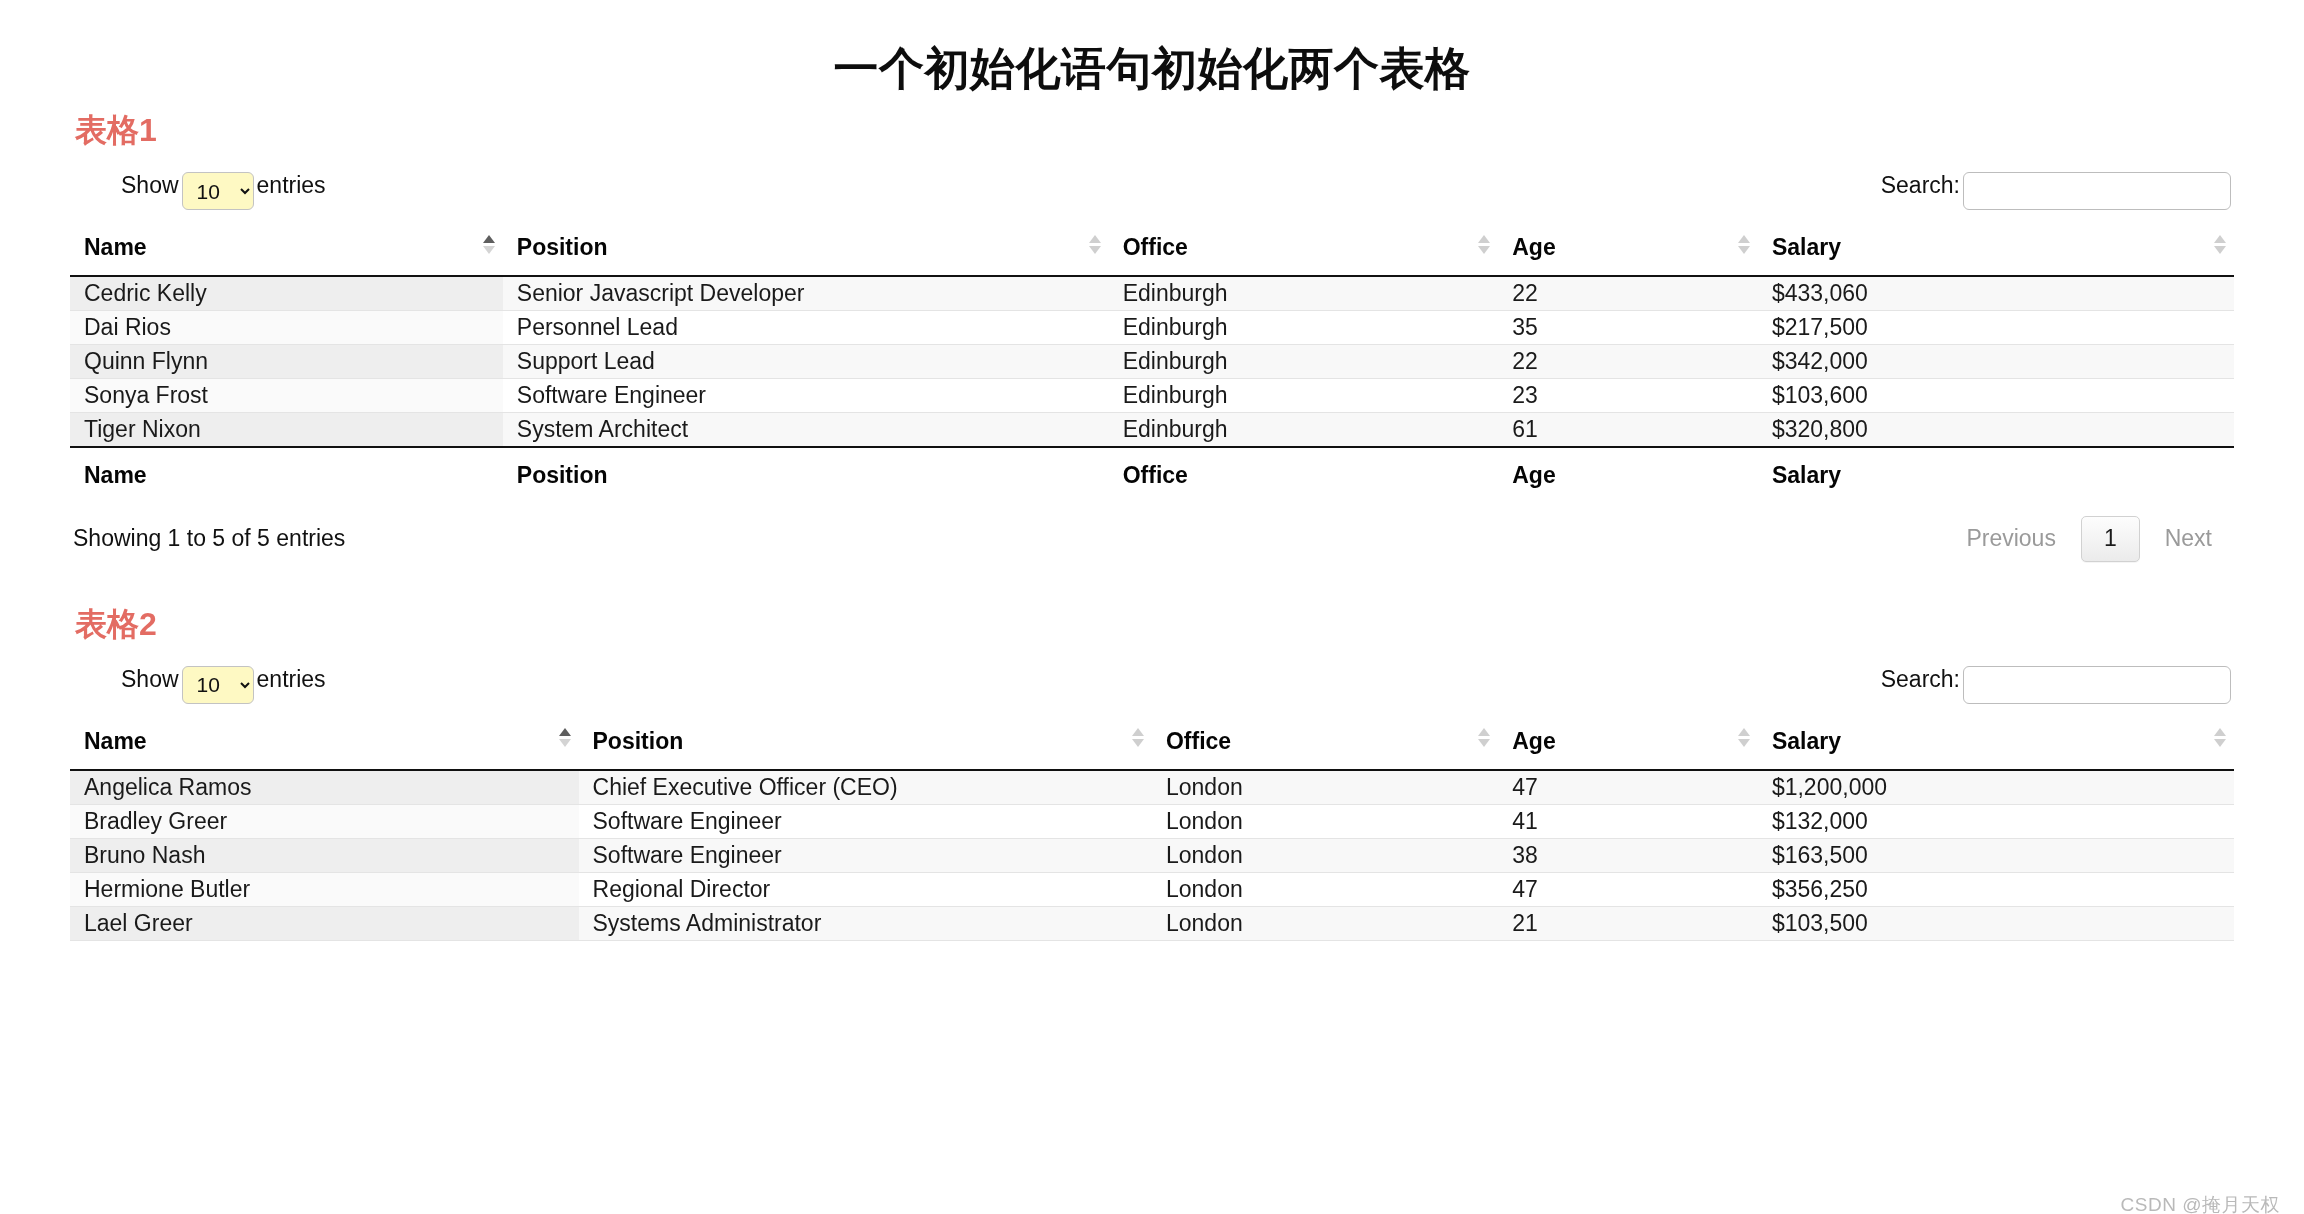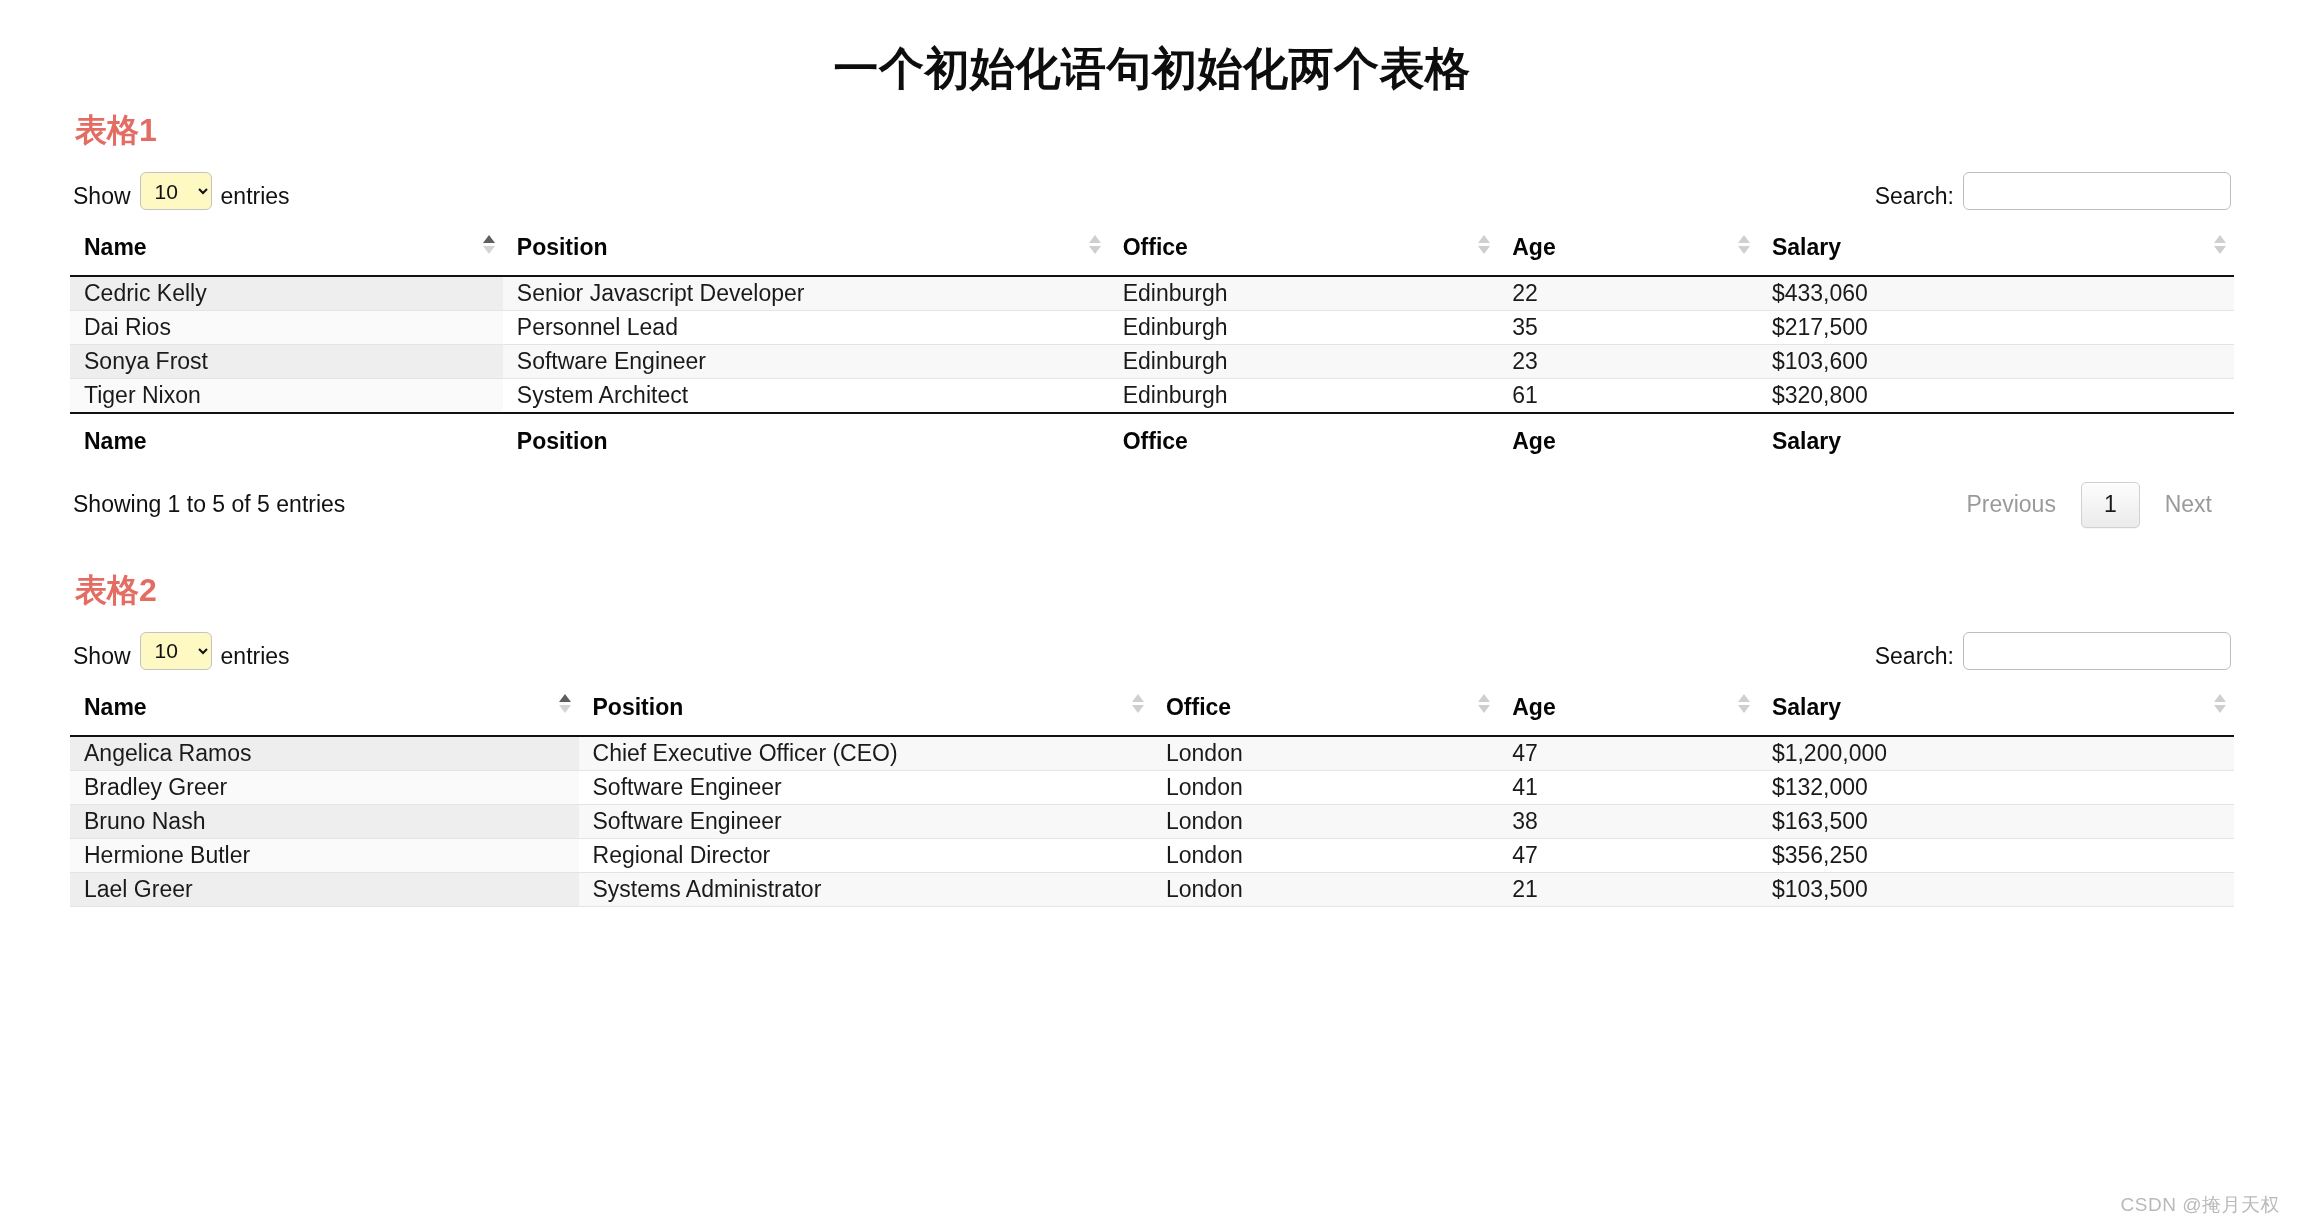--- a/index.html
+++ b/index.html
@@ -42,23 +42,24 @@
     display: flex;
     justify-content: space-between;
     align-items: center;
     margin-bottom: 12px;
     padding: 0 3px;
   }
   .dt-length, .dt-filter {
     font-size: 23px;
     color: #111;
     display: flex;
-    align-items: flex-end;
-    gap: 9px;
+    align-items: flex-start;
+    gap: 3px;
     white-space: nowrap;
+    margin-left: 48px;
   }
   .dt-select {
     font-family: "Liberation Sans", sans-serif;
     font-size: 21px;
     color: #111;
     padding: 5px 8px 5px 10px;
     border: 1px solid #c3c3c3;
     border-radius: 6px;
     background: #fef9c3;
     height: 38px;
@@ -254,20 +255,27 @@
             <td>$433,060</td>
           </tr>
           <tr>
             <td class="sorted">Dai Rios</td>
             <td>Personnel Lead</td>
             <td>Edinburgh</td>
             <td>35</td>
             <td>$217,500</td>
           </tr>
           <tr>
+            <td class="sorted">Quinn Flynn</td>
+            <td>Support Lead</td>
+            <td>Edinburgh</td>
+            <td>22</td>
+            <td>$342,000</td>
+          </tr>
+          <tr>
             <td class="sorted">Sonya Frost</td>
             <td>Software Engineer</td>
             <td>Edinburgh</td>
             <td>23</td>
             <td>$103,600</td>
           </tr>
           <tr>
             <td class="sorted">Tiger Nixon</td>
             <td>System Architect</td>
             <td>Edinburgh</td>

